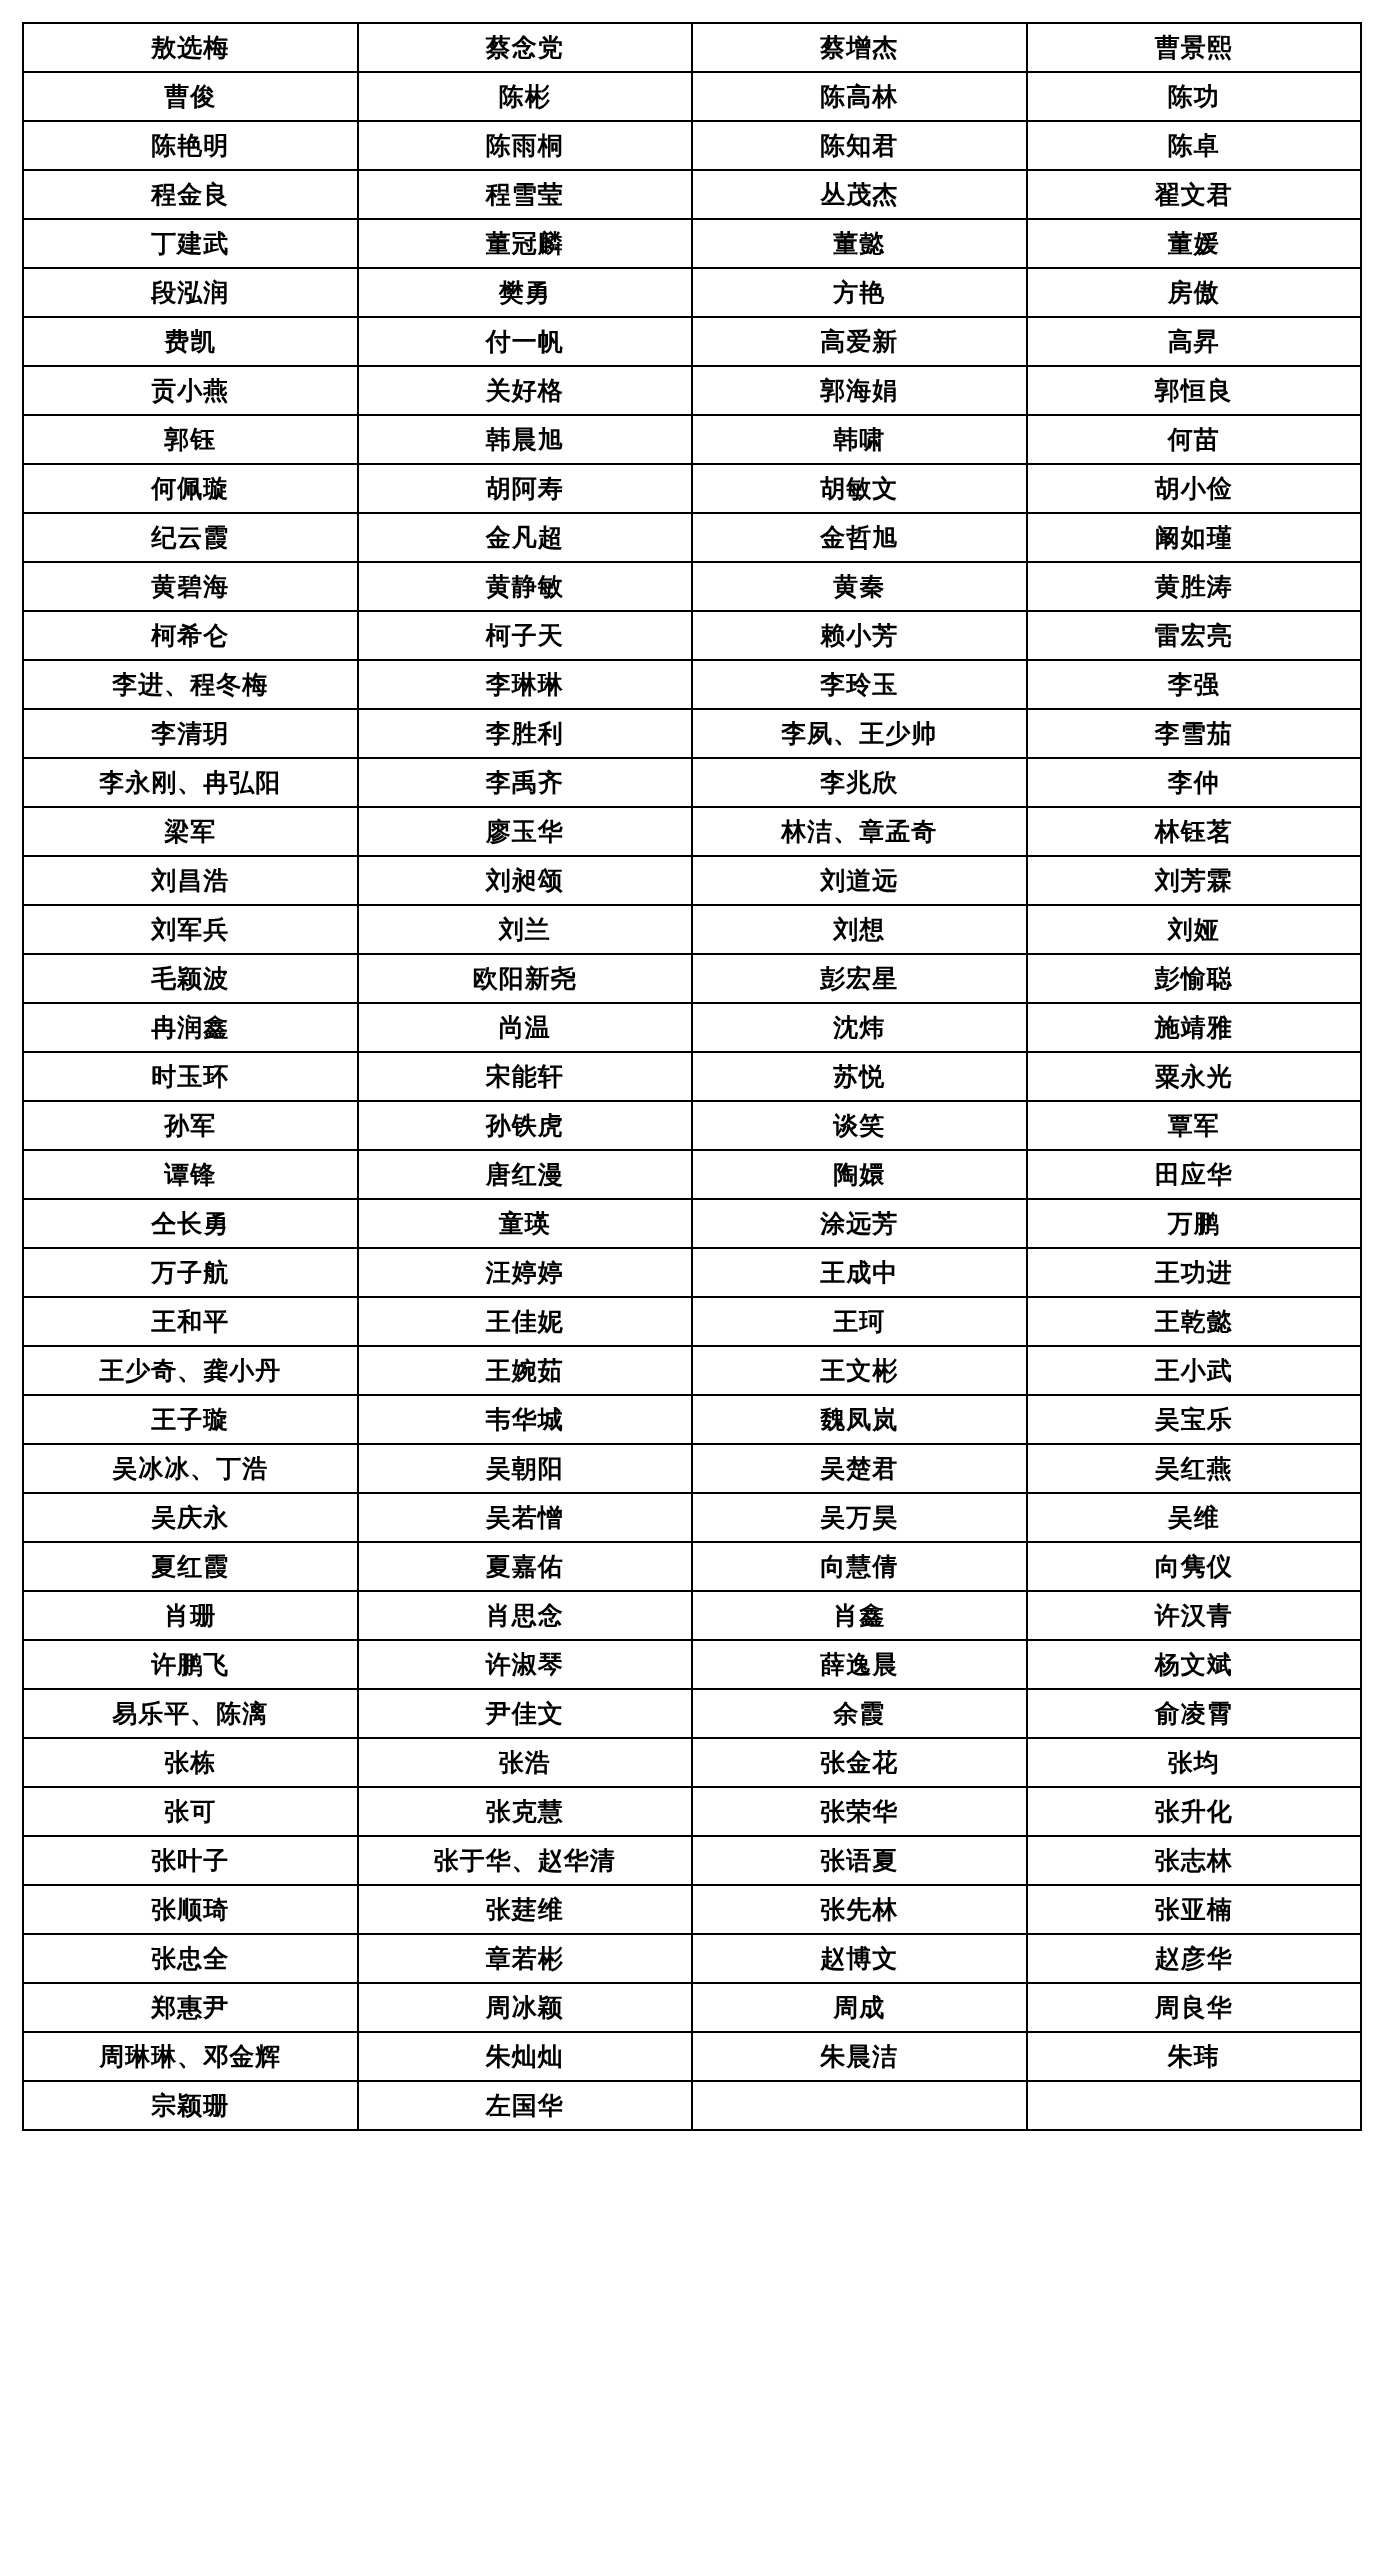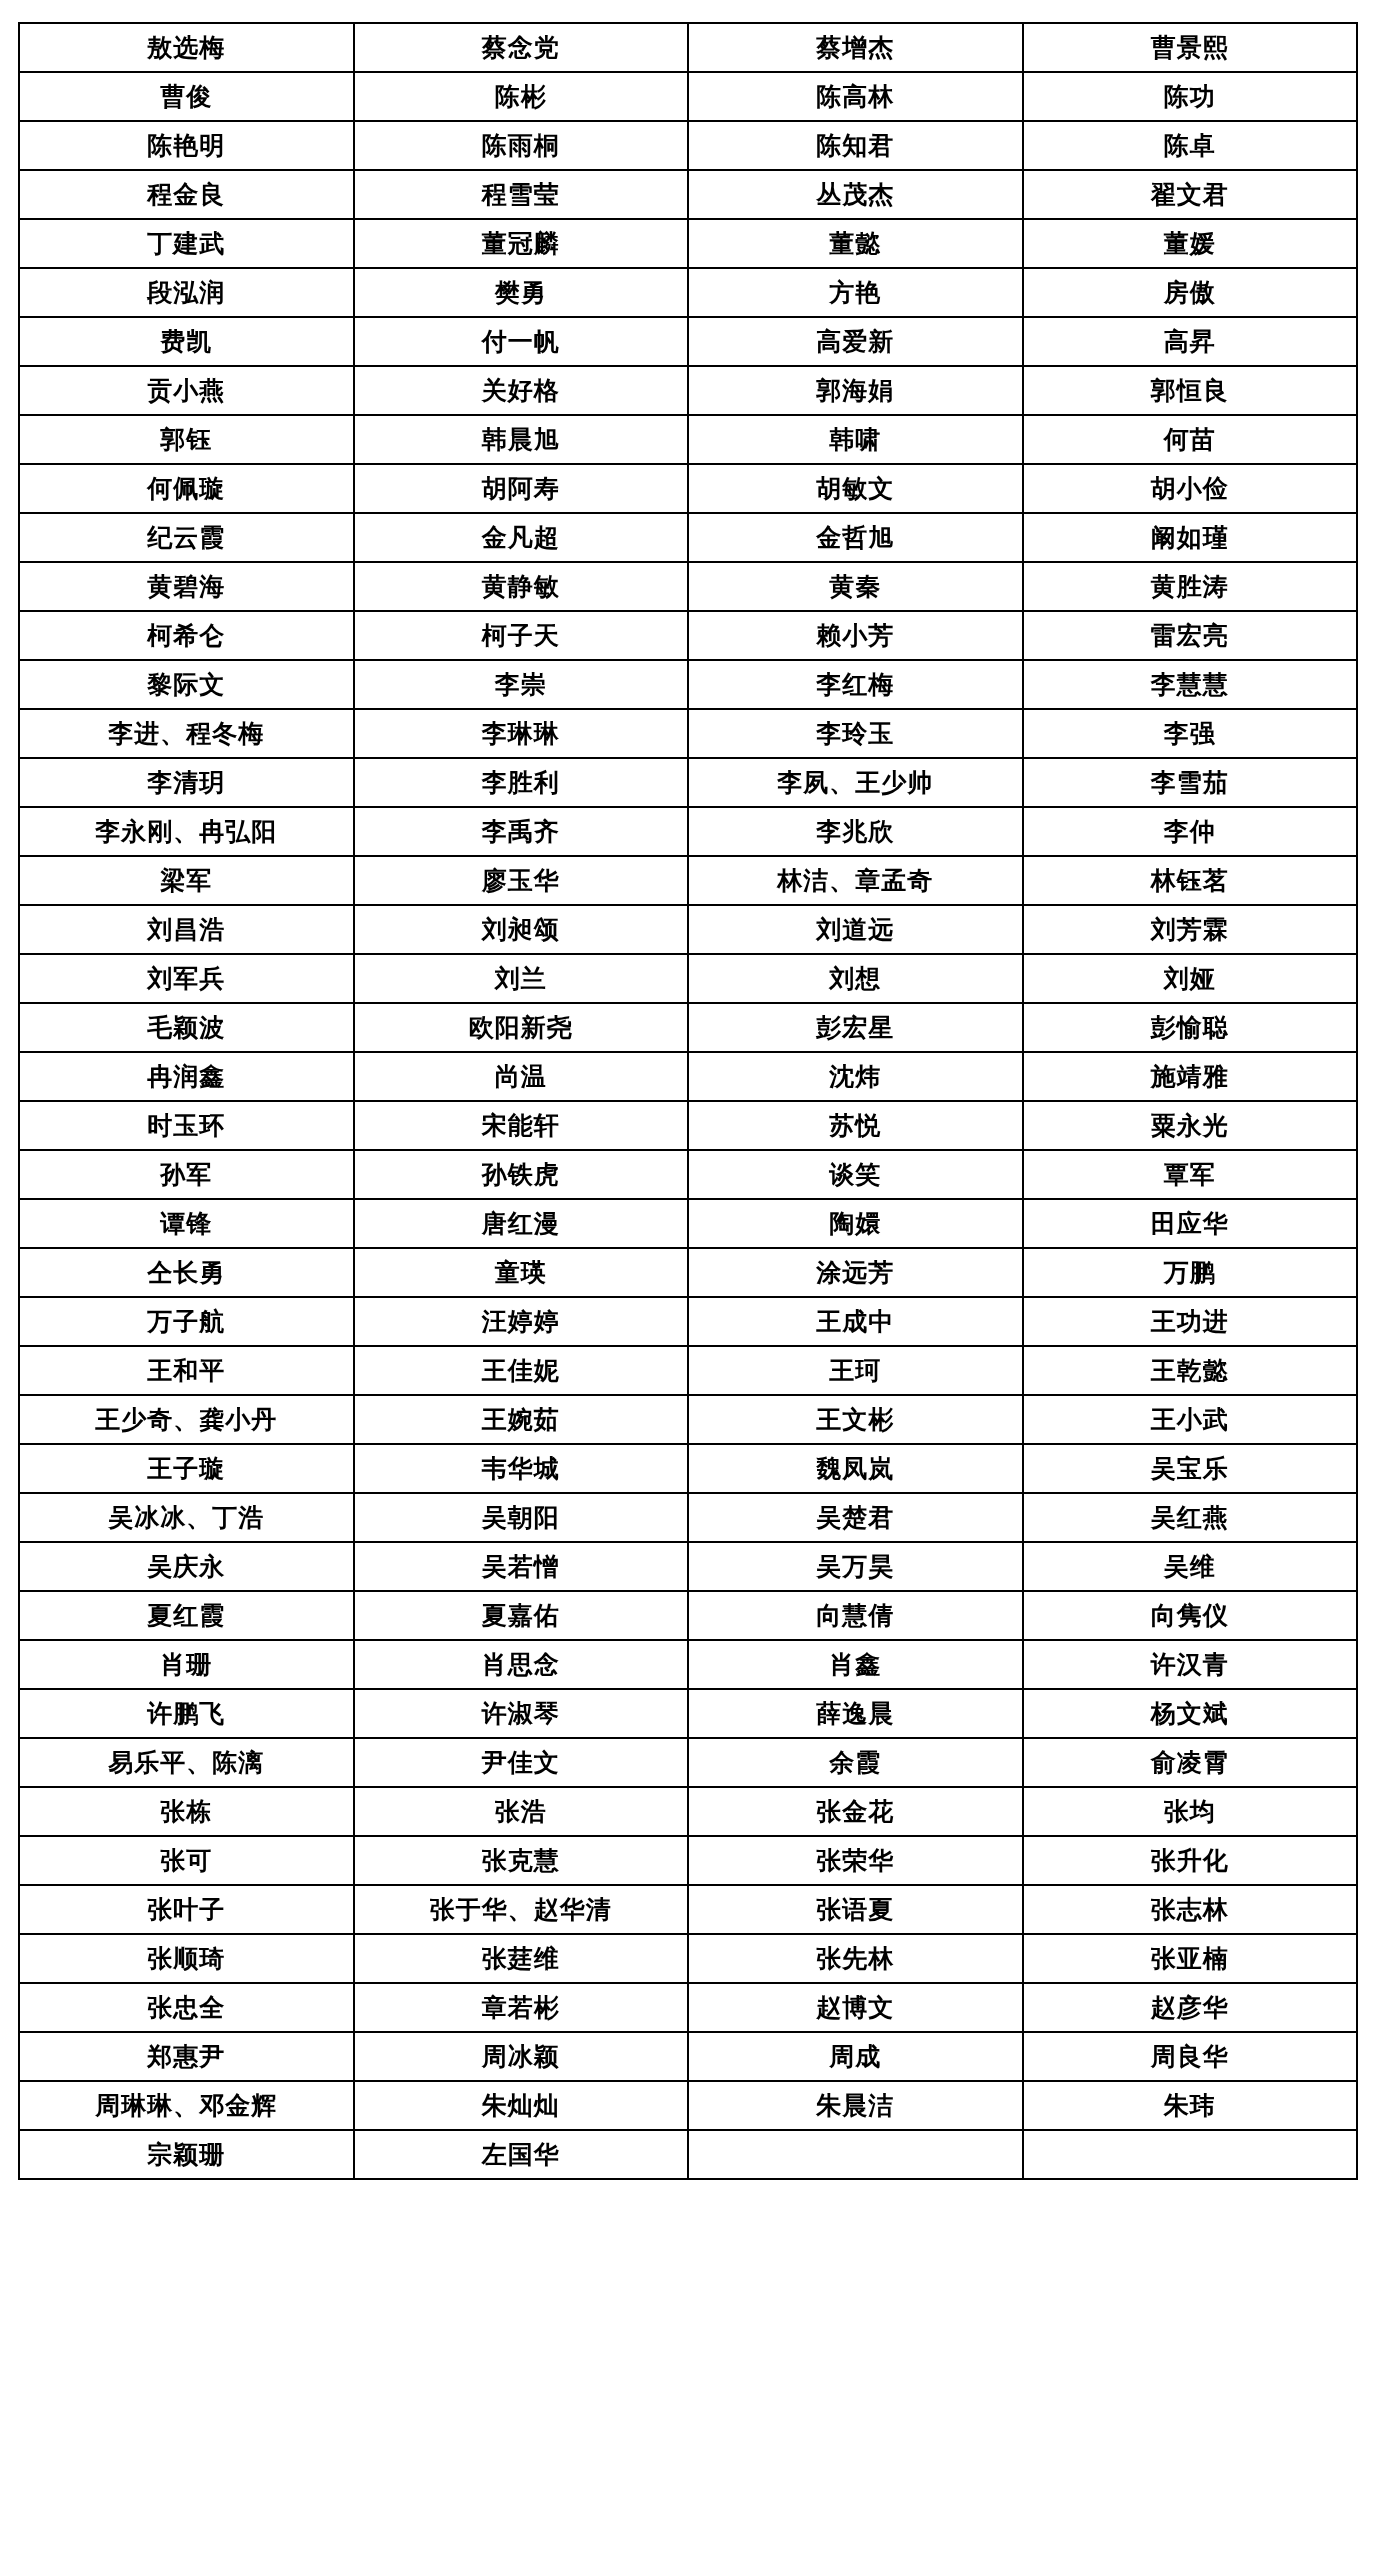--- a/index.html
+++ b/index.html
@@ -9,23 +9,23 @@
   }
   body {
     width: 1387px;
     height: 2576px;
     font-family: "DejaVu Sans", "Liberation Sans", sans-serif;
   }
   .page {
     box-sizing: border-box;
     width: 1387px;
     height: 2076px;
-    padding: 22px 6px 18px 18px;
+    padding: 22px 25px 18px 18px;
     display: flex;
-    justify-content: flex-start;
+    justify-content: flex-end;
   }
   table.name-table {
     border-collapse: collapse;
     width: 1340px;
     table-layout: fixed;
   }
   table.name-table td {
     border: 2px solid #000000;
     text-align: center;
     vertical-align: middle;
@@ -120,26 +120,20 @@
           <td>黄秦</td>
           <td>黄胜涛</td>
         </tr>
       <tr>
           <td>柯希仑</td>
           <td>柯子天</td>
           <td>赖小芳</td>
           <td>雷宏亮</td>
         </tr>
       <tr>
-          <td>黎际文</td>
-          <td>李崇</td>
-          <td>李红梅</td>
-          <td>李慧慧</td>
-        </tr>
-      <tr>
           <td>李进、程冬梅</td>
           <td>李琳琳</td>
           <td>李玲玉</td>
           <td>李强</td>
         </tr>
       <tr>
           <td>李清玥</td>
           <td>李胜利</td>
           <td>李夙、王少帅</td>
           <td>李雪茄</td>

